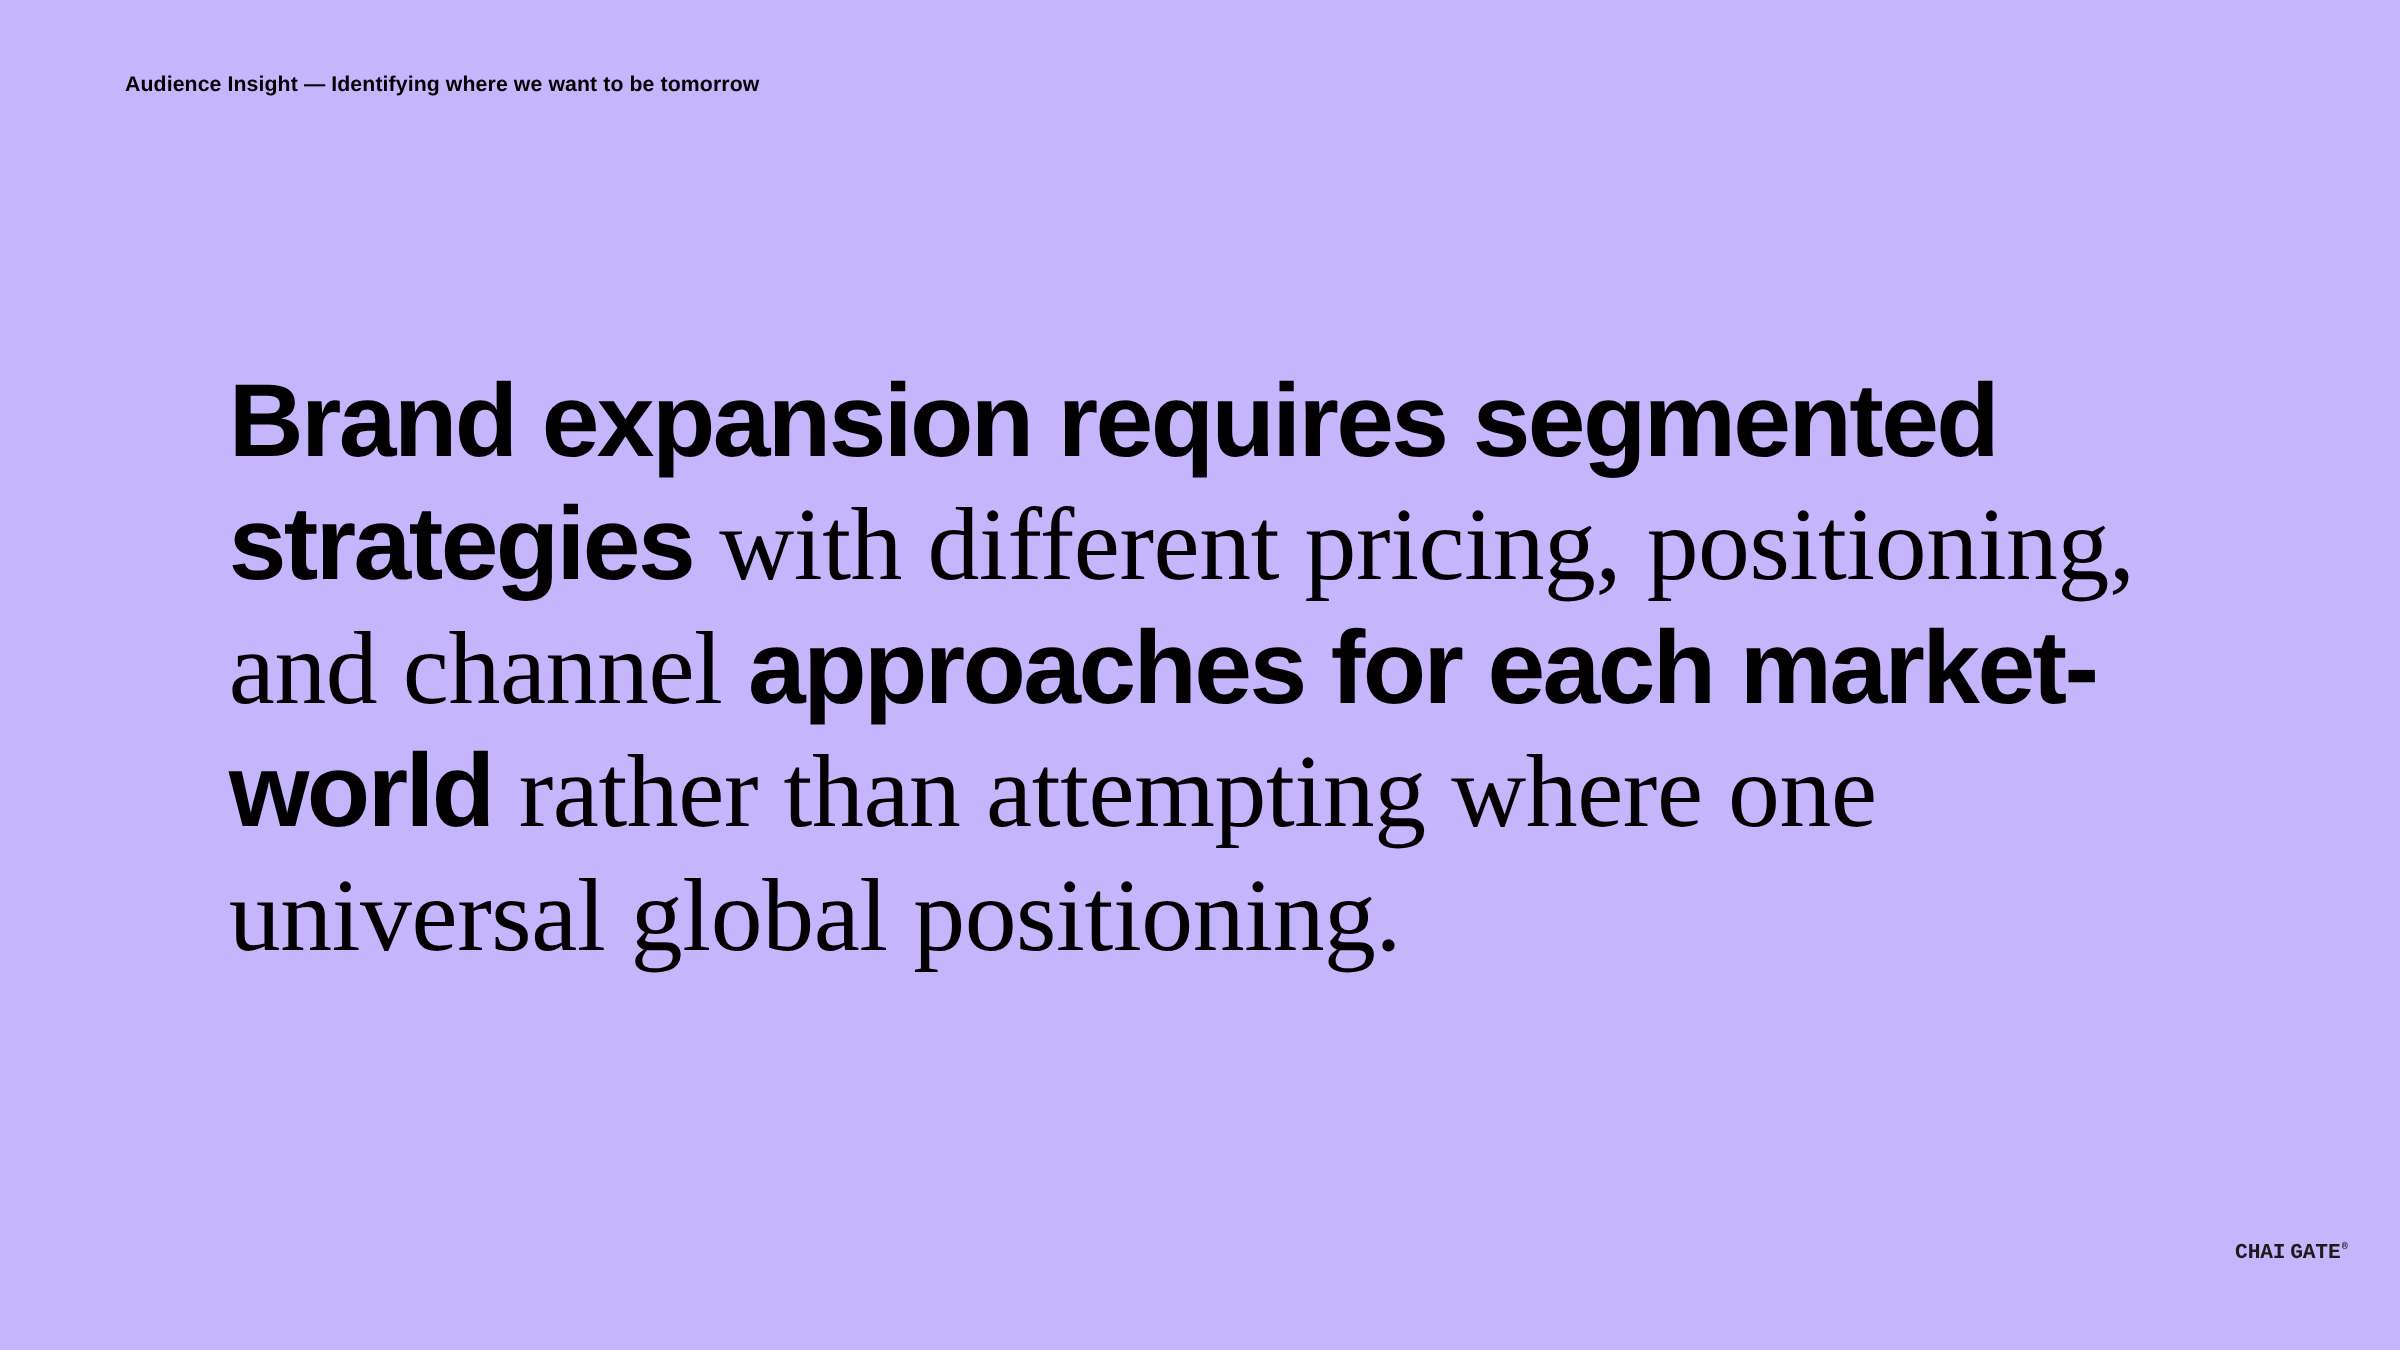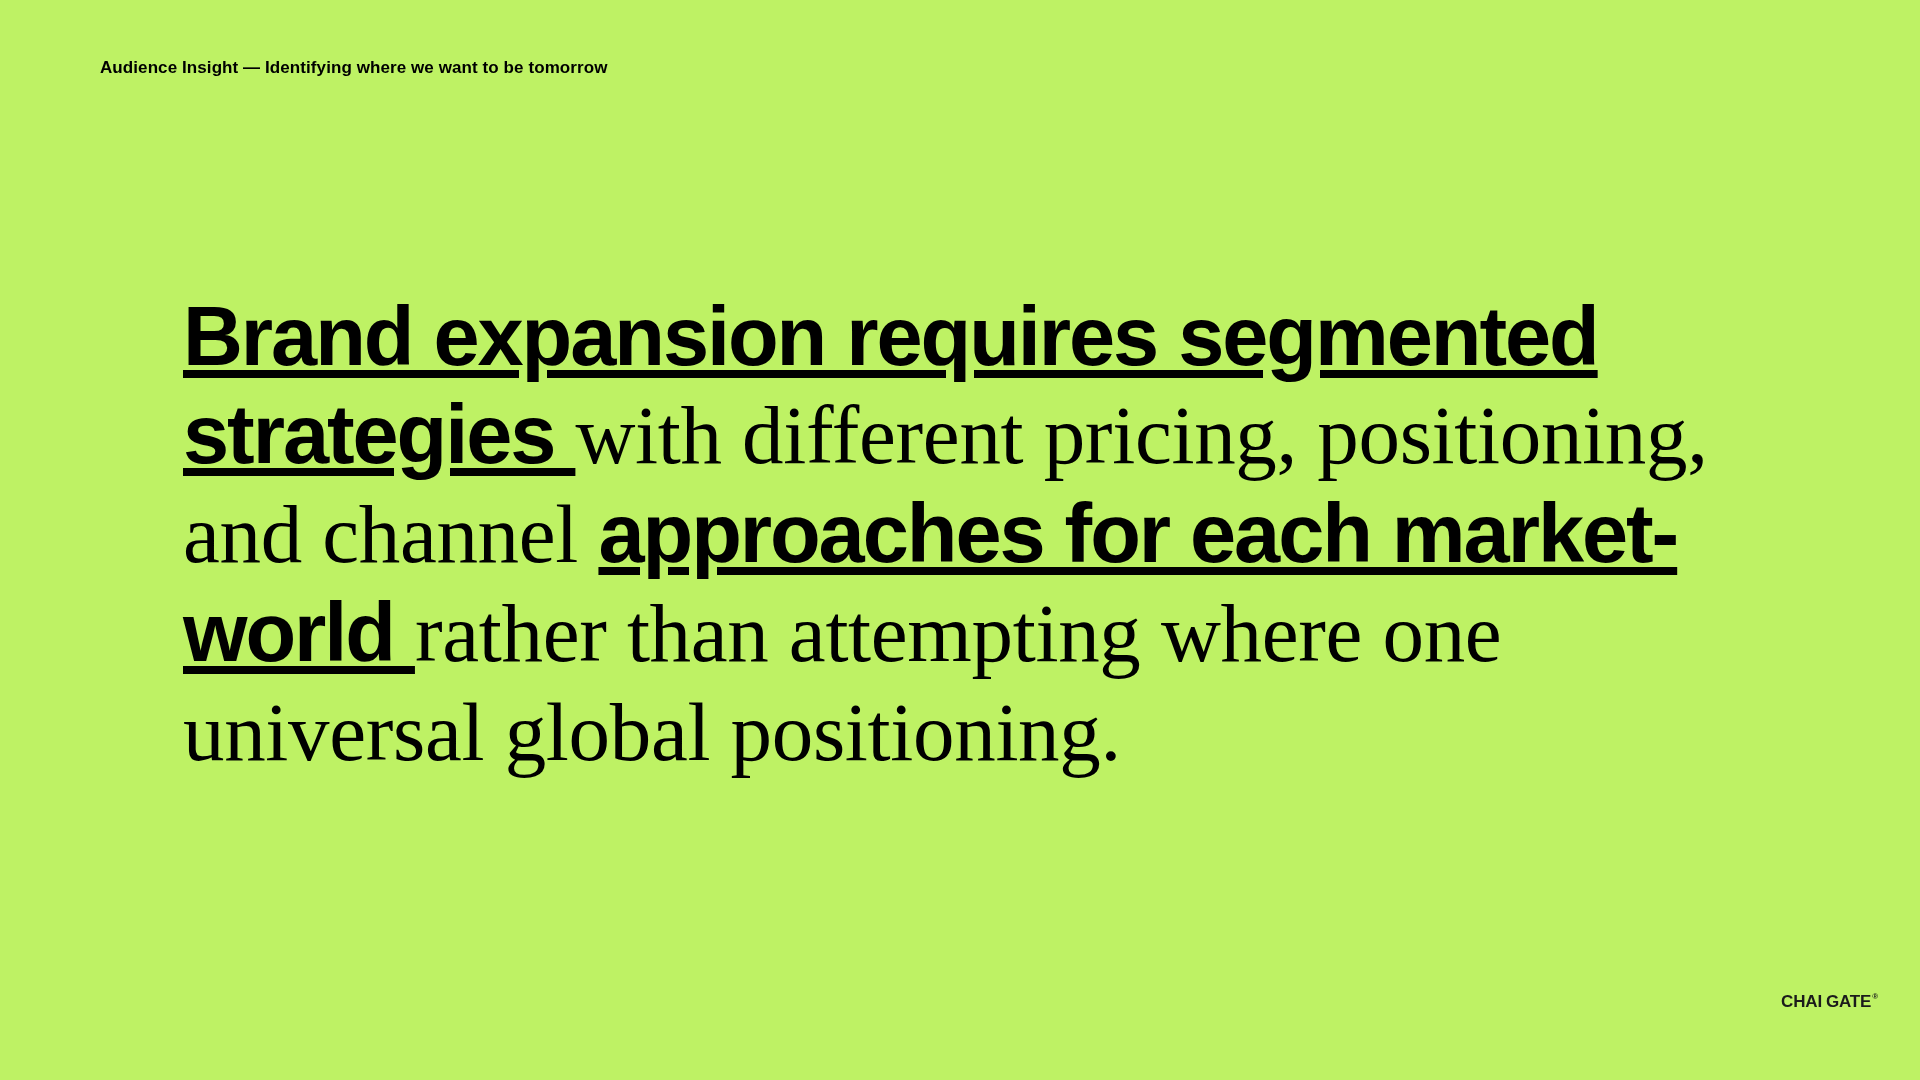--- a/index.html
+++ b/index.html
@@ -12,21 +12,21 @@
     background: #ffffff;
     font-family: "Liberation Sans", sans-serif;
     -webkit-font-smoothing: antialiased;
     overflow: hidden;
   }
 
   .slide {
     position: relative;
     width: 1920px;
     height: 1080px;
-    background: #bef264;
+    background: #c4b5fd;
     box-sizing: border-box;
   }
 
   
   .kicker {
     position: absolute;
     left: 100px;
     top: 58px;
     font-family: "Liberation Sans", sans-serif;
     font-weight: 700;
@@ -50,37 +50,36 @@
   }
 
   .statement .seg {
     display: inline;
   }
 
   .seg-sans {
     font-family: "Liberation Sans", sans-serif;
     font-weight: 700;
     letter-spacing: -0.025em;
-    text-decoration: underline;
   }
 
   .seg-serif {
     font-family: "Liberation Serif", "DejaVu Serif", serif;
     font-weight: 400;
     letter-spacing: -0.004em;
   }
 
   
   .wordmark {
     position: absolute;
     right: 42px;
     bottom: 68px;
     display: flex;
     align-items: flex-start;
-    font-family: Liberation Sans, sans-serif;
+    font-family: Liberation Mono, monospace;
     font-weight: 700;
     font-size: 17px;
     letter-spacing: -0.01em;
     color: #1b1b1b;
     white-space: nowrap;
     margin-top: 48px;
   }
   .wordmark .mark-a { margin-right: 4px; }
   .wordmark .mark-reg {
     font-size: 8px;

